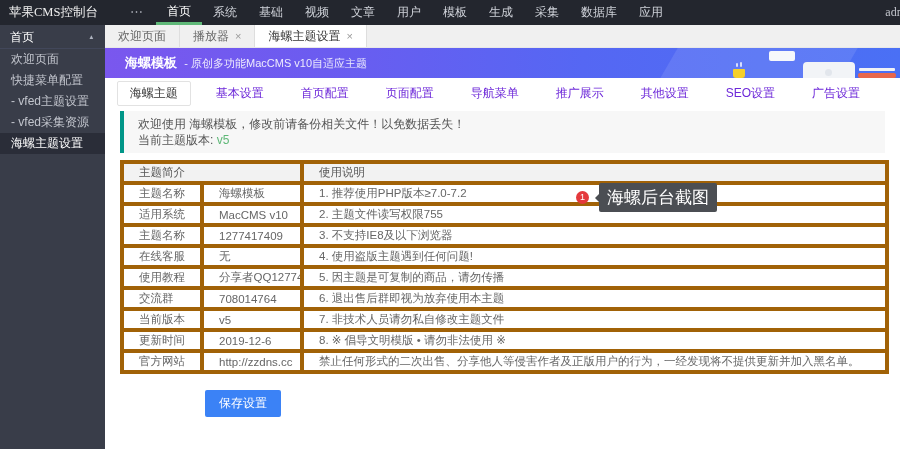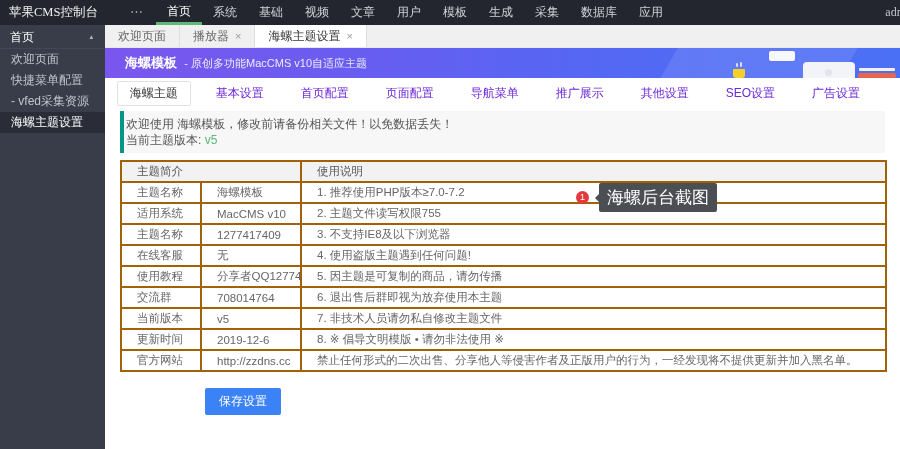--- a/index.html
+++ b/index.html
@@ -47,26 +47,26 @@
   .laptop { position:absolute; right:45px; bottom:0; width:52px; height:16px; background:#f2f4f7; border-radius:4px 4px 0 0; }
   .laptop:after { content:""; position:absolute; left:22px; top:7px; width:7px; height:7px; border-radius:50%; background:#e2e6ec; }
   .books { position:absolute; right:4px; bottom:0; width:38px; height:5px; background:#e8674c; border-radius:2px; box-shadow:0 -6px 0 -1px #f0f2f5; }
 
   .content { padding:4px 15px 0 15px; }
 
   .theme-tabs { display:flex; height:23px; align-items:center;justify-content:flex-end; }
   .ttab { padding:3px 12px; margin-right:13px; color:#6d28d9; cursor:pointer; white-space:nowrap; }
   .ttab.active { border:1px solid #e2e2e2; background:#fff; color:#333; border-radius:2px; }
 
-  .notice { margin-top:6px; background:#f7f7f7; border-left:4px solid #009688; padding:5px 2px; line-height:16px; color:#555; }
+  .notice { margin-top:6px; background:#f7f7f7; border-left:4px solid #009688; padding:5px 14px; line-height:16px; color:#555; }
   .notice .ver { color:#5FB878; }
 
   table.info { margin-top:7px; width:765px; border-collapse:collapse; table-layout:fixed; }
   table.info col.c1 { width:80px; } table.info col.c2 { width:100px; } table.info col.c3 { width:585px; }
-  table.info th, table.info td { border:2px solid #a16207; height:21px; padding:0 0 0 15px; text-align:left;
+  table.info th, table.info td { border:4px solid #a16207; height:21px; padding:0 0 0 15px; text-align:left;
     font-weight:normal; color:#666; white-space:nowrap; overflow:hidden; font-size:11.5px; }
   table.info thead th { background:#f2f2f2; color:#555; }
   td.val { padding-left:10px; }
   td.bold { font-weight:bold; color:#333; }
   td.red { color:#e8382f; font-weight:bold;margin-left:44px; }
 
   .save-btn { margin:16px 0 0 85px; background:#3b82f6; color:#fff; border:none; border-radius:2px;
     padding:5px 14px; font-size:12px; cursor:pointer; font-family:inherit; }
 
   
@@ -98,20 +98,21 @@
   <div class="topuser">adm</div>
 </header>
 
 <aside class="sidebar">
   <div class="side-group">
     <span>首页</span>
     <span class="caret">▲</span>
   </div>
   <div class="side-item">欢迎页面</div>
   <div class="side-item">快捷菜单配置</div>
+  <div class="side-item">- vfed主题设置</div>
   <div class="side-item">- vfed采集资源</div>
   <div class="side-item selected">海螺主题设置</div>
 </aside>
 
 <div class="main">
 
   <div class="tabbar">
     <div class="tab">
       <span>欢迎页面</span>
     </div>

